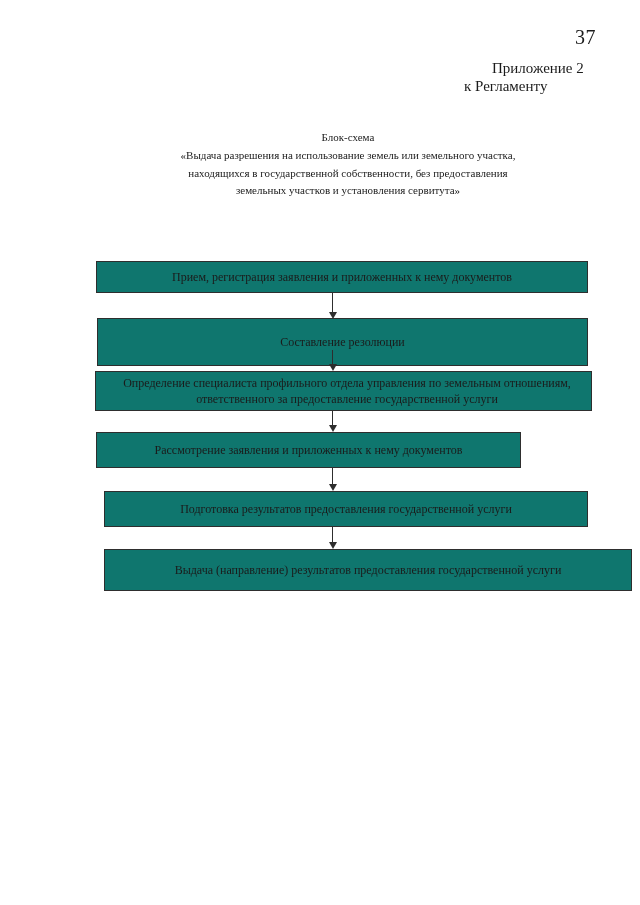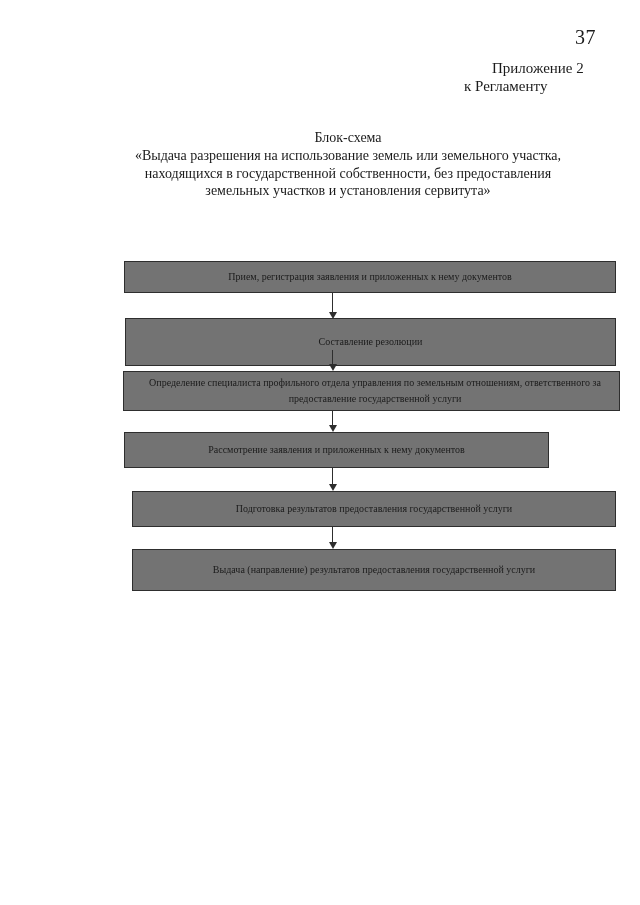--- a/index.html
+++ b/index.html
@@ -32,50 +32,49 @@
     white-space: nowrap;
   }
   .annex-l1 { display: block; margin-left: 28px; }
   .annex-l2 { display: block; }
   .doc-title {
     position: absolute;
     top: 129px;
     left: 56px;
     width: 584px;
     text-align: center;
-    font-size: 14px;
+    font-size: 11px;
     line-height: 17.75px;
   }
   .doc-title span { display: block; }
   .flowchart {
     position: absolute;
     inset: 0;
   }
   .fbox {
     position: absolute;
     box-sizing: border-box;
     border: 1px solid #2e2e2e;
-    background: #737373;
+    background: #0f766e;
     display: flex;
     align-items: center;
     justify-content: center;
     text-align: center;
-    font-size: 10px;
+    font-size: 12px;
     line-height: 16px;
     padding: 2px 14px;
-    margin-left: 28px;
   }
   .b1 { left: 96px;  top: 261px; width: 492px; height: 32px; }
   .b2 { left: 97px;  top: 318px; width: 491px; height: 48px; }
   .b3 { left: 95px;  top: 371px; width: 497px; height: 40px;
         text-align: center; justify-content: flex-start; align-items: flex-start;
         padding: 3px 6px 2px 13px; }
   .b4 { left: 96px;  top: 432px; width: 425px; height: 36px; }
   .b5 { left: 104px; top: 491px; width: 484px; height: 36px; justify-content: center; }
-  .b6 { left: 104px; top: 549px; width: 484px; height: 42px; padding: 2px 10px; }
+  .b6 { left: 104px; top: 549px; width: 528px; height: 42px; padding: 2px 10px; }
   .arrow {
     position: absolute;
     width: 9px;
   }
   .a1 { left: 328px; top: 293px; height: 26px; }
   .a2 { left: 328px; top: 350px; height: 21px; }
   .a3 { left: 328px; top: 411px; height: 21px; }
   .a4 { left: 328px; top: 468px; height: 23px; }
   .a5 { left: 328px; top: 527px; height: 22px; }
   .arrow .shaft {

